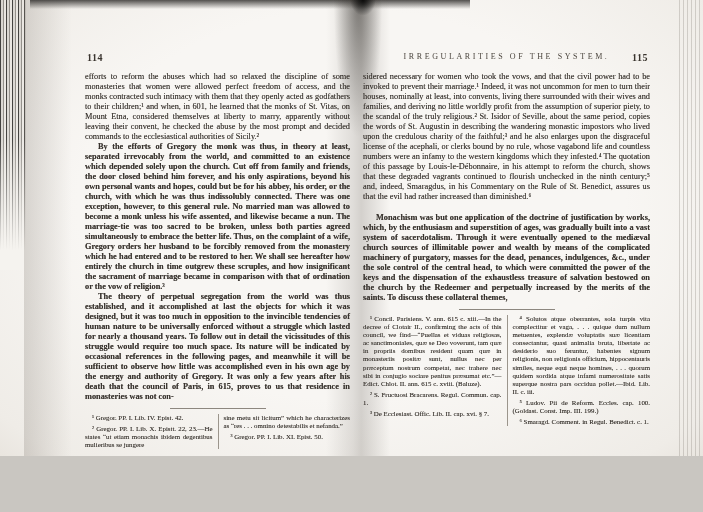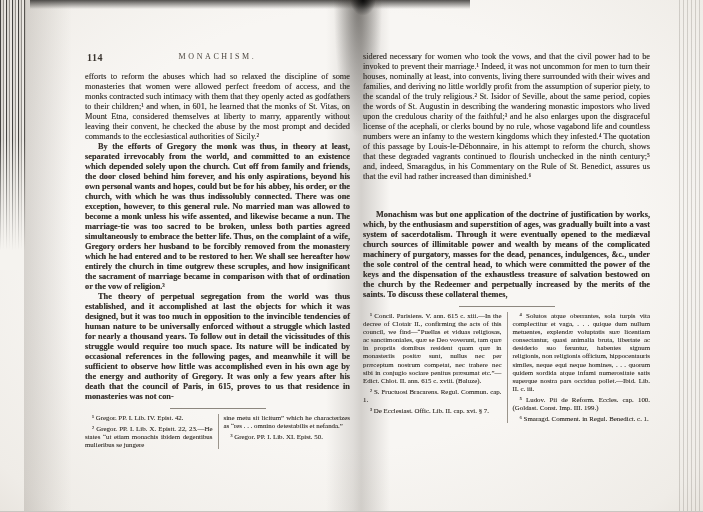--- a/index.html
+++ b/index.html
@@ -1,18 +1,18 @@
 <!DOCTYPE html>
 <html><head>
 <meta charset="utf-8">
 <style>
   html, body { margin: 0; padding: 0; background: #c9c6c1; }
   .scan {
     position: relative;
-    width: 703px; height: 511px;
+    width: 703px; height: 456px;
     overflow: hidden;
     background: radial-gradient(ellipse at 50% 45%, #f8f6f3 55%, #efece7 92%, #e9e5df 100%);
     font-family: "Liberation Serif", "DejaVu Serif", serif;
     color: #38332e;
   }
 
   
   .edge-left-pages {
     position: absolute; left: 0; top: 0; width: 26px; height: 250px;
     background: repeating-linear-gradient(to right,
@@ -68,21 +68,21 @@
     font-size: 8px; letter-spacing: 2.6px; color: #4b453e;
   }
 
   .bodytext {
     font-size: 8.3px; line-height: 10px;
     text-align: justify;
     text-shadow: 0 0 0.4px rgba(56,51,46,0.55);
   }
   .para { margin: 0; }
   .para.indent { text-indent: 13px; font-weight: bold; }
-  .para.spaced { margin-top: 28px; }
+  .para.spaced { margin-top: 11px; }
 
   .fnrule {
     width: 96px; height: 0;
     border-top: 1px solid #8d877f;
     margin: 6px auto 5px auto;
   }
   .footnotes { display: flex; }
   .fncol {
     width: 50%;
     font-size: 6.9px; line-height: 8.1px;
@@ -105,41 +105,44 @@
   <div class="shade-left-margin"></div>
   <div class="shade-top"></div>
   <div class="shade-gutter"></div>
   <div class="shade-gutter-top"></div>
   <div class="gutter-notch"></div>
   <div class="edge-right-pages"></div>
 
   <div class="page page-left">
     <div class="pagehead">
       <span class="pnum left">114</span>
-      <span class="running">MONACHISM.</span>
     </div>
     <div class="bodytext">
       <p class="para">efforts to reform the abuses which had so relaxed the discipline of some monasteries that women were allowed perfect freedom of access, and the monks contracted such intimacy with them that they openly acted as godfathers to their children;¹ and when, in 601, he learned that the monks of St. Vitas, on Mount Etna, considered themselves at liberty to marry, apparently without leaving their convent, he checked the abuse by the most prompt and decided commands to the ecclesiastical authorities of Sicily.²</p>
       <p class="para indent">By the efforts of Gregory the monk was thus, in theory at least, separated irrevocably from the world, and committed to an existence which depended solely upon the church. Cut off from family and friends, the door closed behind him forever, and his only aspirations, beyond his own personal wants and hopes, could but be for his abbey, his order, or the church, with which he was thus indissolubly connected. There was one exception, however, to this general rule. No married man was allowed to become a monk unless his wife assented, and likewise became a nun. The marriage-tie was too sacred to be broken, unless both parties agreed simultaneously to embrace the better life. Thus, on the complaint of a wife, Gregory orders her husband to be forcibly removed from the monastery which he had entered and to be restored to her. We shall see hereafter how entirely the church in time outgrew these scruples, and how insignificant the sacrament of marriage became in comparison with that of ordination or the vow of religion.³</p>
       <p class="para indent">The theory of perpetual segregation from the world was thus established, and it accomplished at last the objects for which it was designed, but it was too much in opposition to the invincible tendencies of human nature to be universally enforced without a struggle which lasted for nearly a thousand years. To follow out in detail the vicissitudes of this struggle would require too much space. Its nature will be indicated by occasional references in the following pages, and meanwhile it will be sufficient to observe how little was accomplished even in his own age by the energy and authority of Gregory. It was only a few years after his death that the council of Paris, in 615, proves to us that residence in monasteries was not con-</p>
     </div>
     <div class="fnrule"></div>
     <div class="footnotes">
       <div class="fncol first">
         <div class="fn">¹ Gregor. PP. I. Lib. IV. Epist. 42.</div>
         <div class="fn">² Gregor. PP. I. Lib. X. Epistt. 22, 23.—He states “ut etiam monachis ibidem degentibus mulieribus se jungere</div>
       </div>
       <div class="fncol second">
         <div class="fn cont">sine metu sit licitum” which he characterizes as “res . . . omnino detestabilis et nefanda.”</div>
         <div class="fn">³ Gregor. PP. I. Lib. XI. Epist. 50.</div>
       </div>
     </div>
   </div>
 
   <div class="page page-right">
+    <div class="pagehead">
+      <span class="running">IRREGULARITIES OF THE SYSTEM.</span>
+      <span class="pnum right">115</span>
+    </div>
     <div class="bodytext">
       <p class="para">sidered necessary for women who took the vows, and that the civil power had to be invoked to prevent their marriage.¹ Indeed, it was not uncommon for men to turn their houses, nominally at least, into convents, living there surrounded with their wives and families, and deriving no little worldly profit from the assumption of superior piety, to the scandal of the truly religious.² St. Isidor of Seville, about the same period, copies the words of St. Augustin in describing the wandering monastic impostors who lived upon the credulous charity of the faithful;³ and he also enlarges upon the disgraceful license of the acephali, or clerks bound by no rule, whose vagabond life and countless numbers were an infamy to the western kingdoms which they infested.⁴ The quotation of this passage by Louis-le-Débonnaire, in his attempt to reform the church, shows that these degraded vagrants continued to flourish unchecked in the ninth century;⁵ and, indeed, Smaragdus, in his Commentary on the Rule of St. Benedict, assures us that the evil had rather increased than diminished.⁶</p>
       <p class="para indent spaced">Monachism was but one application of the doctrine of justification by works, which, by the enthusiasm and superstition of ages, was gradually built into a vast system of sacerdotalism. Through it were eventually opened to the mediæval church sources of illimitable power and wealth by means of the complicated machinery of purgatory, masses for the dead, penances, indulgences, &amp;c., under the sole control of the central head, to which were committed the power of the keys and the dispensation of the exhaustless treasure of salvation bestowed on the church by the Redeemer and perpetually increased by the merits of the saints. To discuss these collateral themes,</p>
     </div>
     <div class="fnrule"></div>
     <div class="footnotes">
       <div class="fncol first">
         <div class="fn">¹ Concil. Parisiens. V. ann. 615 c. xiii.—In the decree of Clotair II., confirming the acts of this council, we find—“Puellas et viduas religiosas, ac sanctimoniales, quæ se Deo voverunt, tam quæ in propriis domibus resident quam quæ in monasteriis positæ sunt, nullus nec per præceptum nostrum competat, nec trahere nec sibi in conjugio sociare penitus præsumat etc.”—Edict. Chlot. II. ann. 615 c. xviii. (Baluze).</div>
         <div class="fn">² S. Fructuosi Bracarens. Regul. Commun. cap. 1.</div>
         <div class="fn">³ De Ecclesiast. Offic. Lib. II. cap. xvi. § 7.</div>

